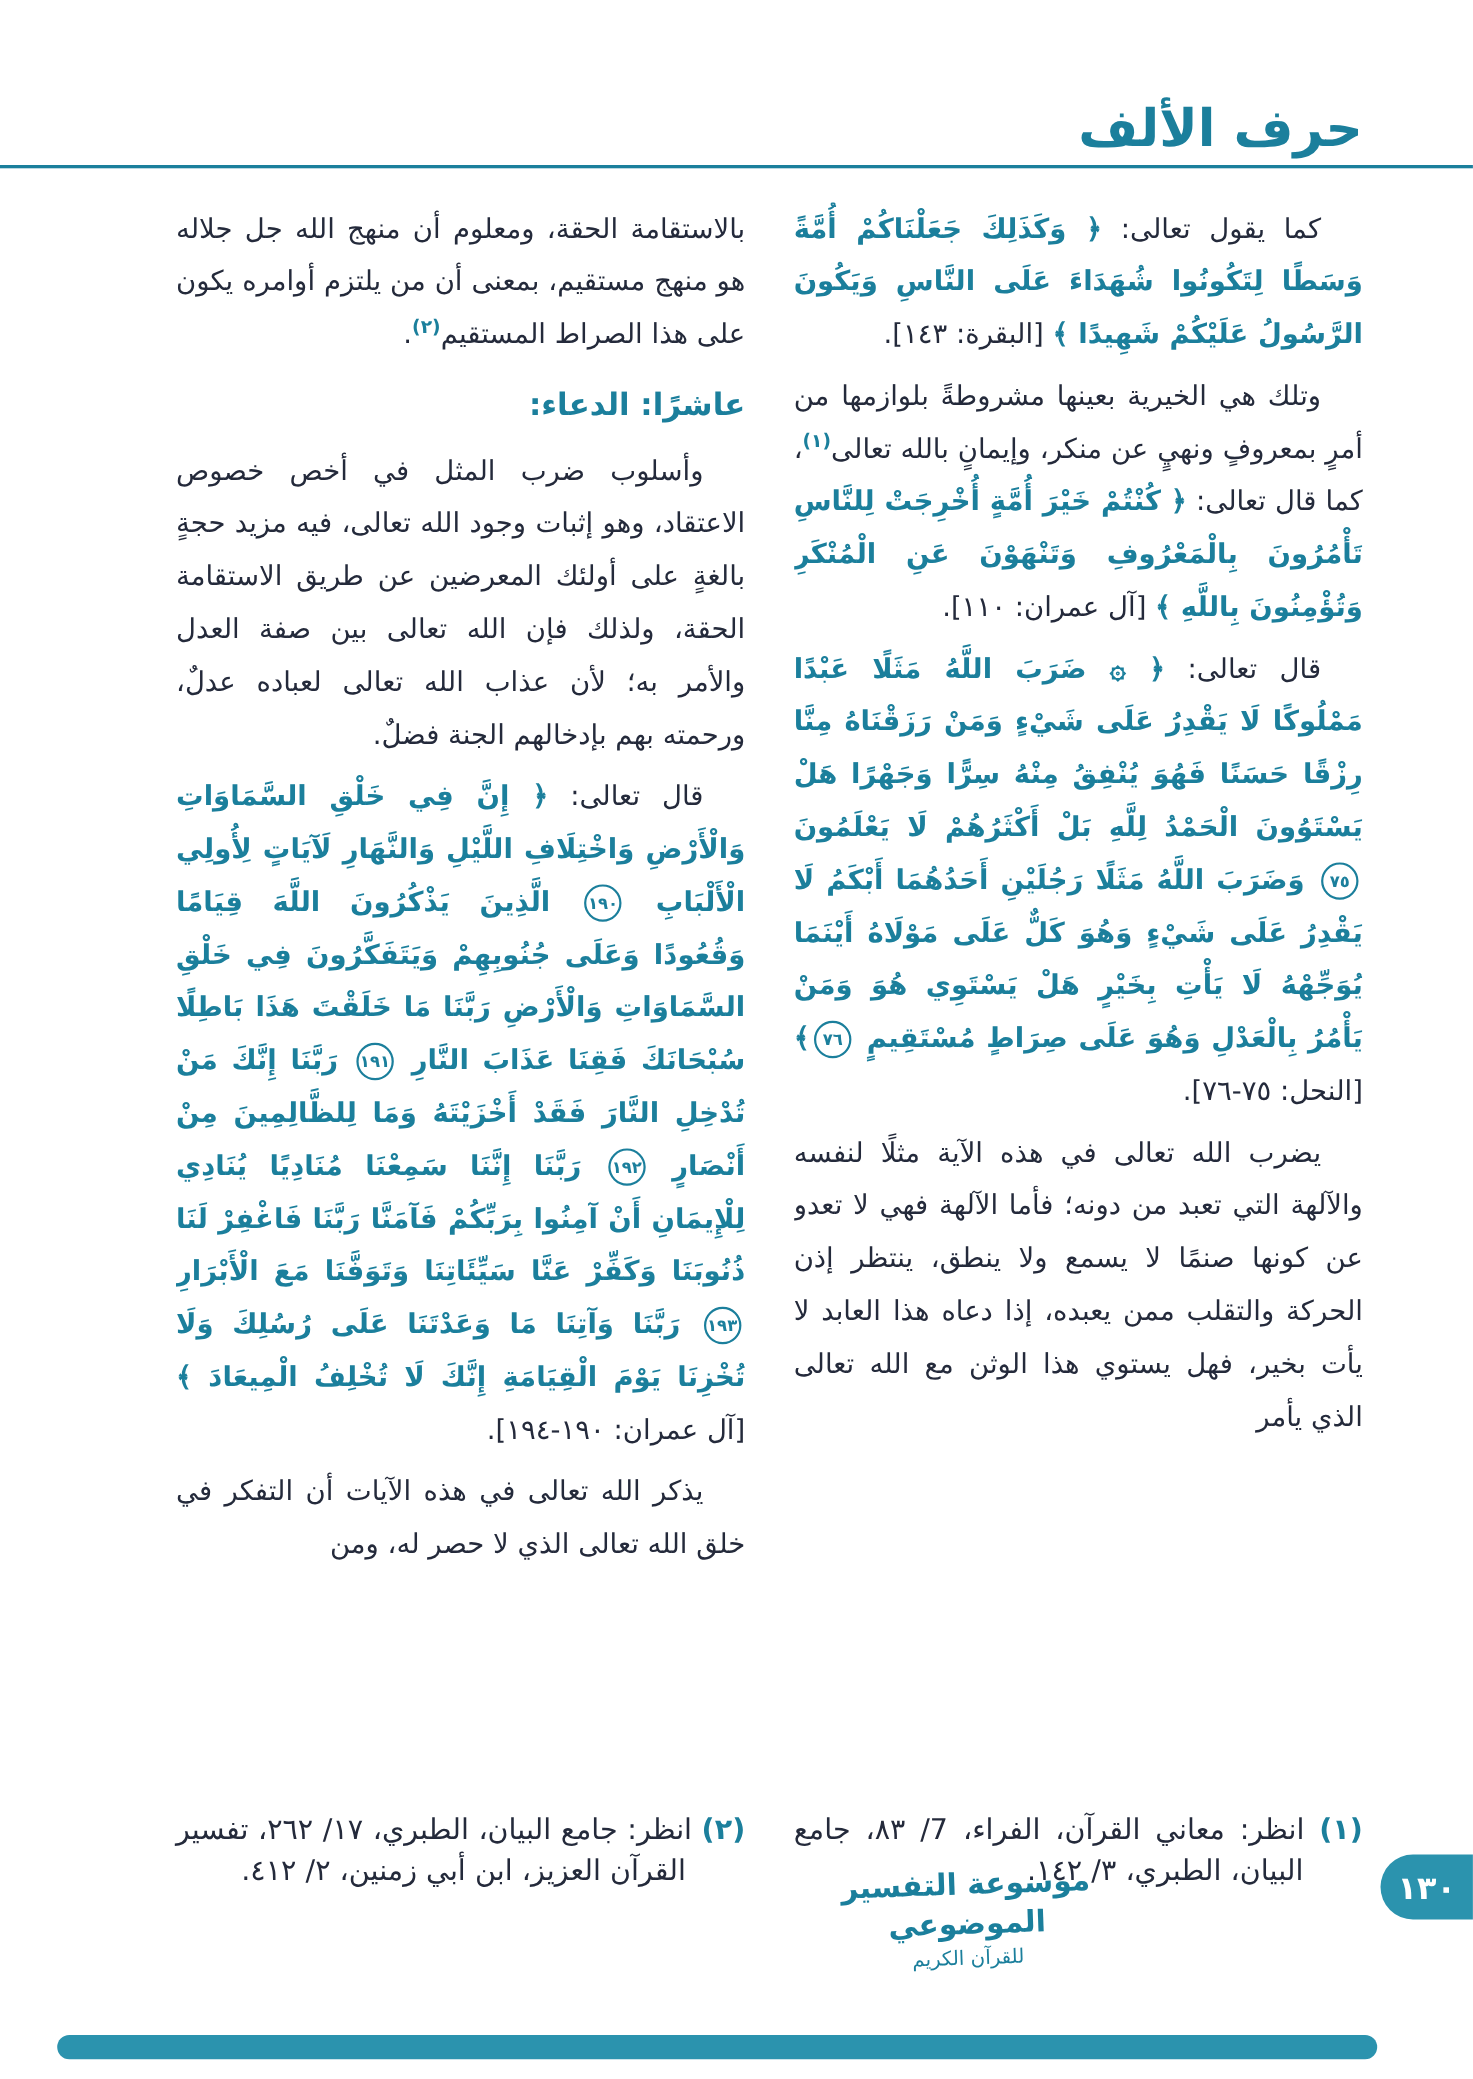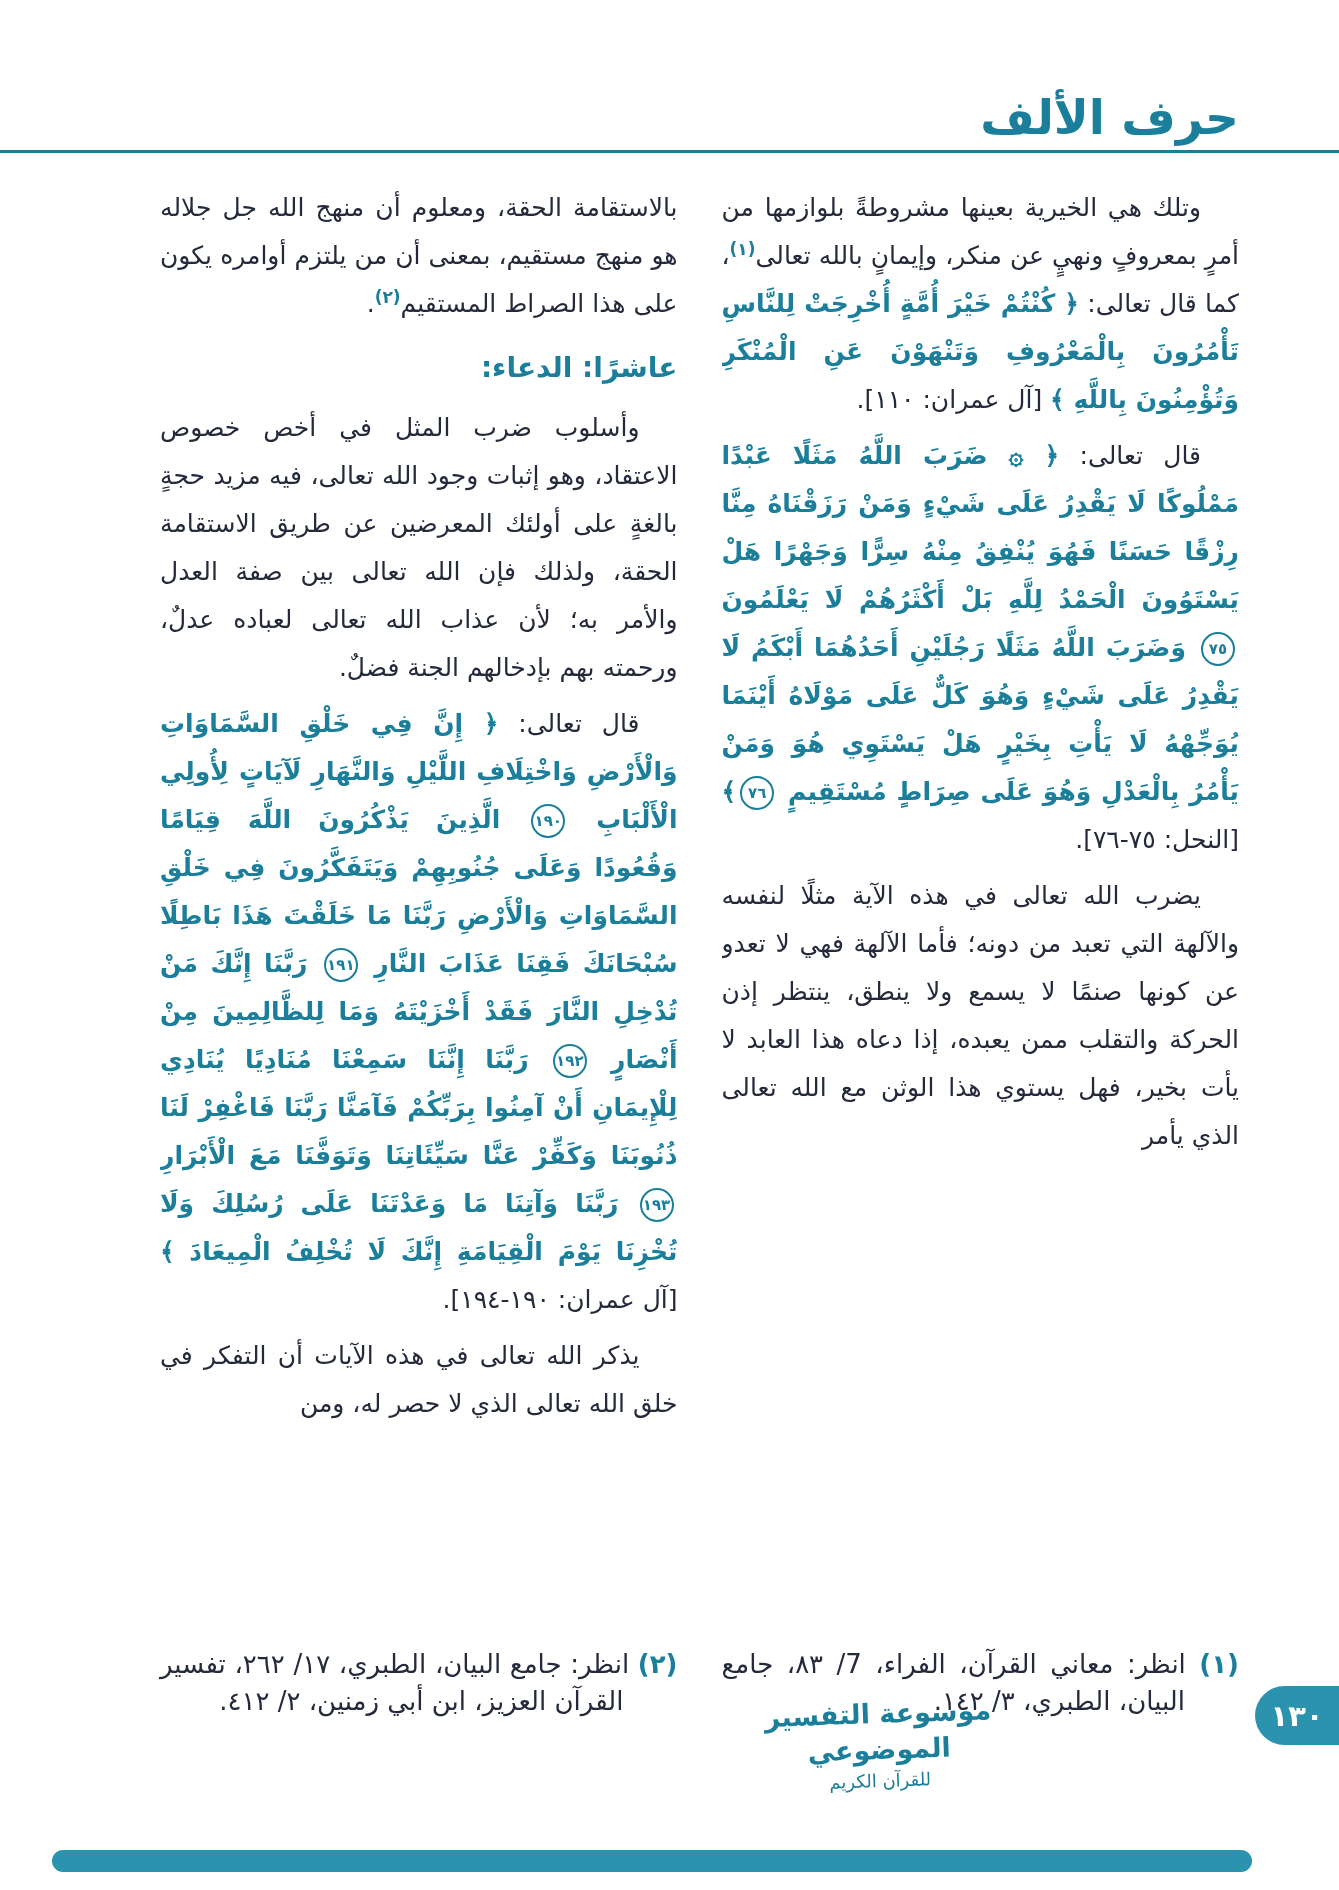--- a/index.html
+++ b/index.html
@@ -76,20 +76,21 @@
 <div class="page">
 
   <div class="header-title">حرف الألف</div>
   <div class="header-rule"></div>
 
   <div class="columns">
 
     <div class="col">
       <div class="col-body">
 
+        <p class="para"><span>كما يقول تعالى: </span><span class="quran">﴿ وَكَذَلِكَ جَعَلْنَاكُمْ أُمَّةً وَسَطًا لِتَكُونُوا شُهَدَاءَ عَلَى النَّاسِ وَيَكُونَ الرَّسُولُ عَلَيْكُمْ شَهِيدًا ﴾</span><span class="ref"> [البقرة: ١٤٣].</span></p>
 
         <p class="para"><span>وتلك هي الخيرية بعينها مشروطةً بلوازمها من أمرٍ بمعروفٍ ونهيٍ عن منكر، وإيمانٍ بالله تعالى</span><span class="fn-ref">(١)</span><span>، كما قال تعالى: </span><span class="quran">﴿ كُنْتُمْ خَيْرَ أُمَّةٍ أُخْرِجَتْ لِلنَّاسِ تَأْمُرُونَ بِالْمَعْرُوفِ وَتَنْهَوْنَ عَنِ الْمُنْكَرِ وَتُؤْمِنُونَ بِاللَّهِ ﴾</span><span class="ref"> [آل عمران: ١١٠].</span></p>
 
 
         <p class="para"><span>قال تعالى: </span><span class="quran">﴿ ۞ ضَرَبَ اللَّهُ مَثَلًا عَبْدًا مَمْلُوكًا لَا يَقْدِرُ عَلَى شَيْءٍ وَمَنْ رَزَقْنَاهُ مِنَّا رِزْقًا حَسَنًا فَهُوَ يُنْفِقُ مِنْهُ سِرًّا وَجَهْرًا هَلْ يَسْتَوُونَ الْحَمْدُ لِلَّهِ بَلْ أَكْثَرُهُمْ لَا يَعْلَمُونَ </span><span class="ayah">٧٥</span><span class="quran"> وَضَرَبَ اللَّهُ مَثَلًا رَجُلَيْنِ أَحَدُهُمَا أَبْكَمُ لَا يَقْدِرُ عَلَى شَيْءٍ وَهُوَ كَلٌّ عَلَى مَوْلَاهُ أَيْنَمَا يُوَجِّهْهُ لَا يَأْتِ بِخَيْرٍ هَلْ يَسْتَوِي هُوَ وَمَنْ يَأْمُرُ بِالْعَدْلِ وَهُوَ عَلَى صِرَاطٍ مُسْتَقِيمٍ </span><span class="ayah">٧٦</span><span class="quran">﴾</span><span class="ref"> [النحل: ٧٥-٧٦].</span></p>
 
         <p class="para"><span>يضرب الله تعالى في هذه الآية مثلًا لنفسه والآلهة التي تعبد من دونه؛ فأما الآلهة فهي لا تعدو عن كونها صنمًا لا يسمع ولا ينطق، ينتظر إذن الحركة والتقلب ممن يعبده، إذا دعاه هذا العابد لا يأت بخير، فهل يستوي هذا الوثن مع الله تعالى الذي يأمر</span></p>
 
       </div>
       <div class="footnote"><span class="fn-num">(١)</span><span> انظر: معاني القرآن، الفراء، 7/ ٨٣، جامع البيان، الطبري، ٣/ ١٤٢.</span></div>

